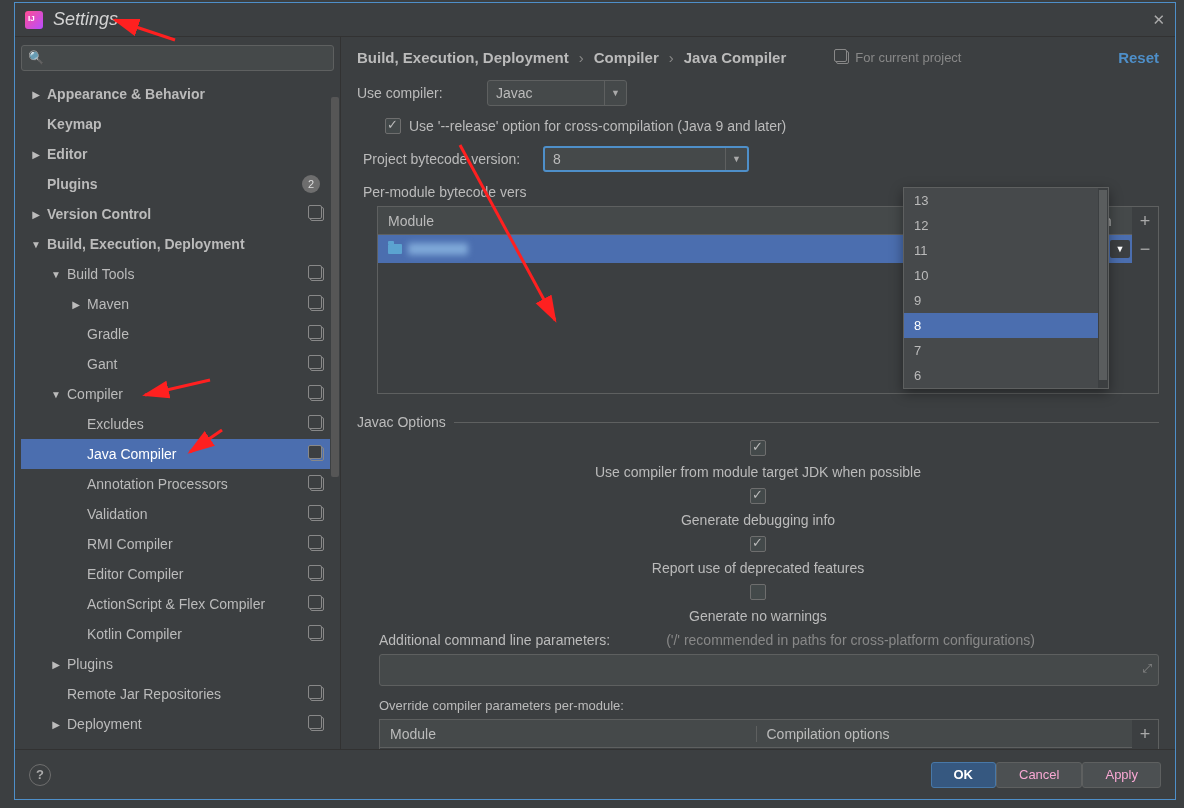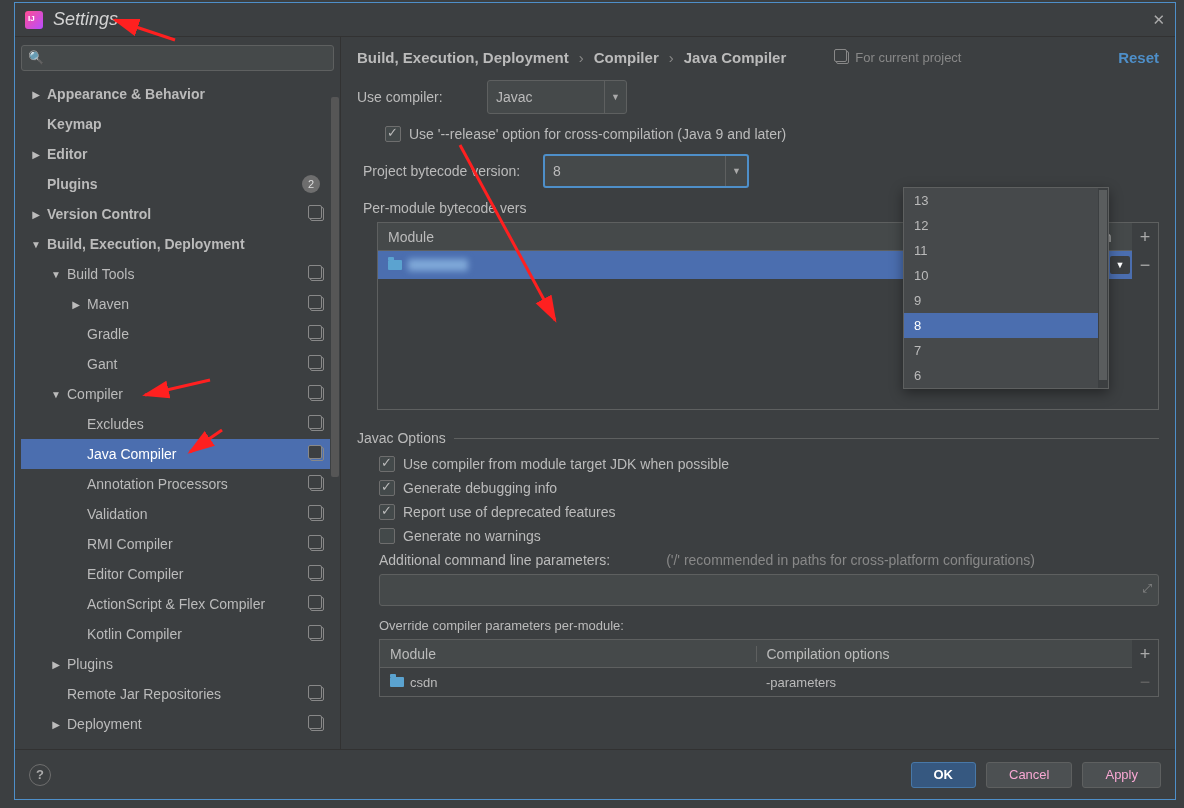--- a/index.html
+++ b/index.html
@@ -37,21 +37,21 @@
 .content { flex: 1; padding: 12px 16px 0 16px; overflow: hidden; position: relative; }
 .breadcrumb { display: flex; align-items: center; gap: 10px; margin-bottom: 14px; font-size: 15px; color: #bbbbbb; }
 .breadcrumb .sep { color: #888; }
 .breadcrumb .proj { color: #888; font-size: 13px; display: flex; align-items: center; gap: 6px; margin-left: 40px; }
 .breadcrumb .reset { margin-left: auto; color: #4e8fc9; cursor: pointer; font-weight: 600; }
 .copy-sm { width: 13px; height: 13px; border: 1px solid #888; border-radius: 2px; position: relative; display: inline-block; }
 .copy-sm::after { content: ""; position: absolute; top: -3px; left: -3px; width: 11px; height: 11px; border: 1px solid #888; border-radius: 2px; background: #3c3f41; }
 
 .form-row { display: flex; align-items: center; margin-bottom: 12px; font-size: 14px; }
 .form-row .lbl { width: 130px; color: #bbb; }
-.select { display: flex; align-items: center; justify-content: space-between; height: 34px; background: #45494a; border: 1px solid #5e6060; border-radius: 3px; padding: 0 6px 0 8px; color: #bbb; min-width: 140px; }
+.select { display: flex; align-items: center; justify-content: space-between; height: 26px; background: #45494a; border: 1px solid #5e6060; border-radius: 3px; padding: 0 6px 0 8px; color: #bbb; min-width: 140px; }
 .select .caret { border-left: 1px solid #5e6060; padding-left: 6px; height: 100%; display: flex; align-items: center; font-size: 9px; color: #aaa; }
 .select.focused { border: 2px solid #4e8fc9; }
 .select.wide { width: 206px; }
 .checkbox-row { display: flex; align-items: center; gap: 8px; margin-bottom: 12px; font-size: 14px; }
 .cb { width: 16px; height: 16px; border: 1px solid #6e6e6e; border-radius: 2px; background: #43494a; position: relative; }
 .cb.checked::after { content: "✓"; position: absolute; top: -2px; left: 1px; font-size: 13px; color: #bbb; }
 
 .section-label { color: #bbb; font-size: 14px; margin: 8px 0 6px 0; }
 .module-table { border: 1px solid #5e6060; background: #3c3f41; margin-left: 20px; display: flex; }
 .module-table .tbl { flex: 1; }
@@ -72,39 +72,39 @@
 .mini-select .caret2 { width: 20px; background: #3c3f41; height: 18px; display: flex; align-items: center; justify-content: center; font-size: 9px; margin-right: 2px; border-radius: 2px; }
 
 .dropdown { position: absolute; left: 562px; top: 150px; width: 206px; background: #46494b; border: 1px solid #5e6060; box-shadow: 0 4px 12px rgba(0,0,0,0.4); z-index: 100; }
 .dropdown .opt { height: 25px; padding: 0 10px; display: flex; align-items: center; color: #bbb; cursor: pointer; }
 .dropdown .opt.sel { background: #4b6eaf; color: #fff; }
 .dropdown .scroll { position: absolute; right: 0; top: 0; width: 10px; height: 100%; background: #3c3f41; }
 .dropdown .scroll .th { position: absolute; top: 2px; right: 1px; width: 8px; height: 95%; background: #5a5d5e; }
 
 fieldset { border: 1px solid #5e6060; border-width: 1px 0 0 0; padding: 10px 0 0 0; margin: 20px 0 0 0; }
 fieldset legend { padding: 0 8px 0 0; color: #bbb; font-size: 14px; }
-.javac-opts .checkbox-row { margin-left: 22px; margin-bottom: 8px; }
+.javac-opts .checkbox-row { margin-bottom: 8px; flex-direction: column; }
 .param-row { display: flex; align-items: center; gap: 16px; margin: 8px 0 6px 22px; font-size: 14px; }
 .param-row .hint { color: #888; margin-left: 40px; }
 .big-input { margin: 0 0 12px 22px; height: 32px; background: #45494a; border: 1px solid #5e6060; border-radius: 3px; position: relative; }
 .big-input .expand { position: absolute; right: 6px; top: 6px; color: #888; font-size: 12px; }
 
 .override-table { border: 1px solid #5e6060; background: #3c3f41; margin-left: 22px; display: flex; }
 .override-table .tbl { flex: 1; }
 .override-table .hdr { display: flex; height: 28px; align-items: center; background: #45494a; border-bottom: 1px solid #5e6060; }
 .override-table .hdr .col { padding: 0 10px; color: #bbb; font-size: 14px; flex: 1; border-right: 1px solid #5e6060; }
 .override-table .hdr .col:last-child { border-right: none; }
 .override-table .row { display: flex; height: 28px; align-items: center; text-align: center; }
 .override-table .row .col { padding: 0 10px; color: #bbb; flex: 1; display: flex; align-items: center; gap: 6px; }
 .override-table .btns { width: 26px; display: flex; flex-direction: column; }
 .override-table .btns .btn { height: 28px; display: flex; align-items: center; justify-content: center; color: #aaa; font-size: 18px; cursor: pointer; }
 
 .footer { height: 50px; border-top: 1px solid #323232; display: flex; align-items: center; padding: 0 14px; }
 .help { width: 22px; height: 22px; border-radius: 50%; border: 1px solid #6e6e6e; display: flex; align-items: center; justify-content: center; color: #aaa; font-weight: bold; cursor: pointer; }
-.footer .buttons { margin-left: auto; display: flex; gap: 10px; }
+.footer .buttons { margin-left: auto; display: flex; gap: 0; }
 .footer button { height: 26px; padding: 0 22px; background: #4c5052; border: 1px solid #5e6060; border-radius: 3px; color: #f9a8d4; font-size: 13px; cursor: pointer; }
 .footer button.primary { background: #365880; border-color: #4878a8; color: #fff; font-weight: 600; }
 
 .arrow-anno { position: absolute; z-index: 200; pointer-events: none; }
 </style>
 </head>
 <body>
 
 <div class="dialog">
   <div class="titlebar">

